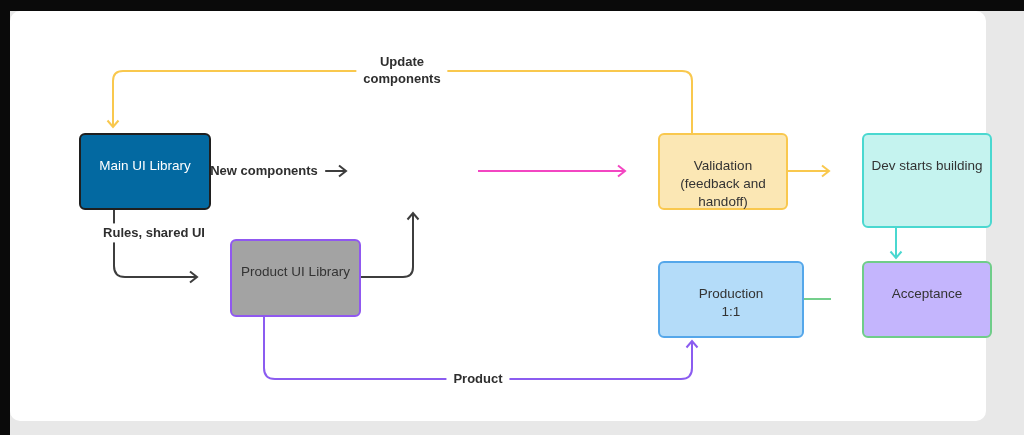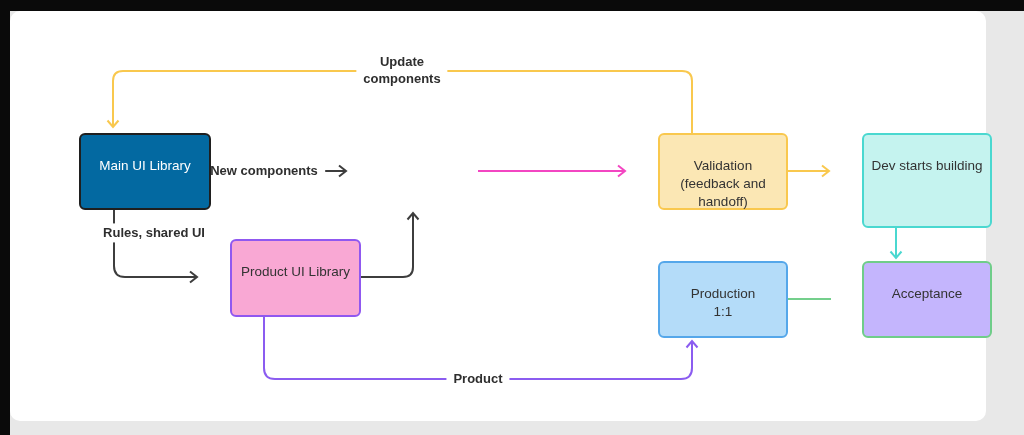--- a/index.html
+++ b/index.html
@@ -55,21 +55,21 @@
     white-space: nowrap;
   }
   .edge-label span { display: block; }
 
   
   #n-main       { left: 48px;  top: 133px; width: 132px; height: 77px; }
   #n-playground { left: 348px; top: 133px; width: 130px; height: 77px; }
   #n-validation { left: 627px; top: 133px; width: 130px; height: 77px; }
   #n-dev        { left: 831px; top: 133px; width: 130px; height: 95px; }
   #n-product    { left: 199px; top: 239px; width: 131px; height: 78px; }
-  #n-production { left: 627px; top: 261px; width: 130px; height: 77px; }
+  #n-production { left: 627px; top: 261px; width: 146px; height: 77px; }
   #n-acceptance { left: 831px; top: 261px; width: 130px; height: 77px; }
 
   
   #l-update   { left: 402px; top: 70px; }
   #l-new      { left: 264px; top: 171px; }
   #l-validate { left: 552px; top: 171px; }
   #l-rules    { left: 114px; top: 233px; margin-left: 40px; }
   #l-updates  { left: 478px; top: 379px; }
 </style>
 </head>
@@ -138,21 +138,21 @@
       <span>handoff)</span>
     </div>
   </div>
 
   <div class="node" id="n-dev" style="background-color: rgb(197, 243, 239); border-color: rgb(74, 216, 208);">
     <div>
         <span>Dev starts building</span>
       </div>
   </div>
 
-  <div class="node" id="n-product" style="background-color: #f9a8d4; border-color: rgb(144, 88, 240);">
+  <div class="node" id="n-product" style="background-color: #a3a3a3; border-color: rgb(144, 88, 240);">
     <div>
         <span>Product UI Library</span>
       </div>
   </div>
 
   <div class="node" id="n-production" style="background-color: rgb(180, 220, 249); border-color: rgb(85, 167, 234);">
     <div>
       <span>Production</span>
       <span>1:1</span>
     </div>

